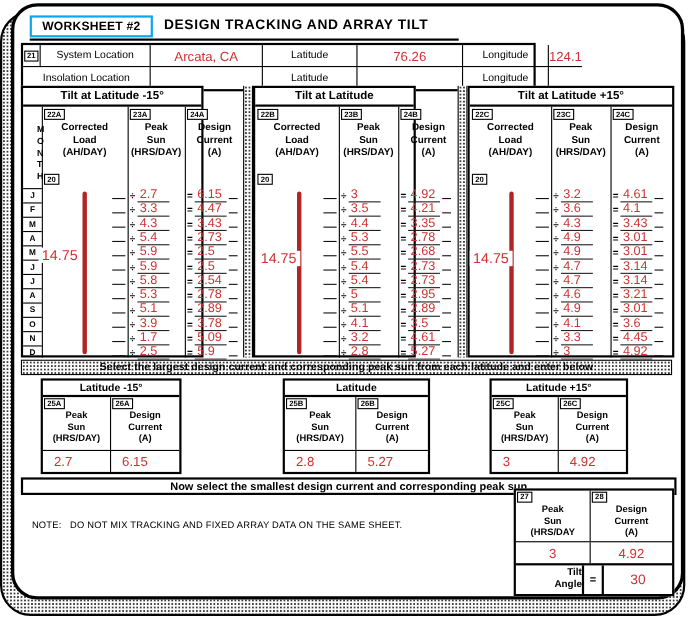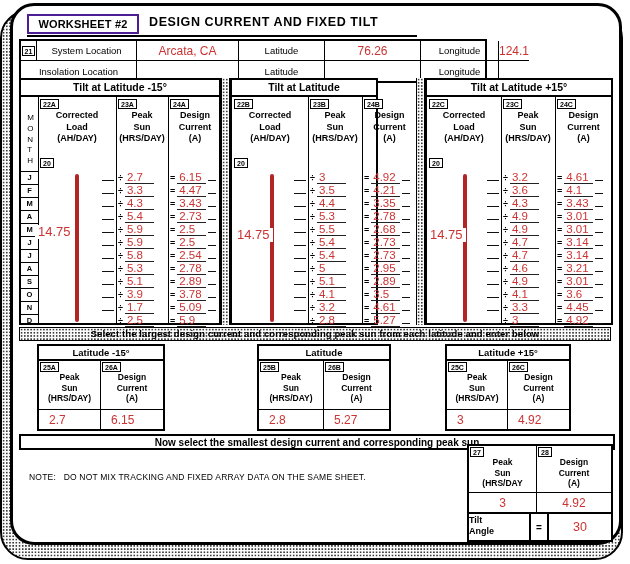--- a/index.html
+++ b/index.html
@@ -16,21 +16,21 @@
     position:absolute;left:0;top:10px;width:623px;height:550px;
     border:2px solid #000;border-radius:28px;box-sizing:border-box;
   }
   .page{
     position:absolute;left:10px;top:3px;width:612px;height:542px;
     background:#fff;border:3px solid #000;border-radius:24px;box-sizing:border-box;
   }
   .abs{position:absolute;}
   
   .ws-box{
-    left:14px;top:8px;width:112px;height:20px;border:2px solid #4c1d95;box-sizing:border-box;
+    left:14px;top:8px;width:112px;height:20px;border:2px solid #0ea5e9;box-sizing:border-box;
     font-size:11px;font-weight:bold;text-align:center;line-height:16px;letter-spacing:0.2px;
   }
   .main-title{left:136px;top:9px;font-size:12.5px;font-weight:bold;letter-spacing:0.6px;}
   .title-rule{left:14px;top:29px;width:390px;border-top:2px solid #000;}
   
   .loc-table{
     left:6px;top:33px;width:468px;border:2px solid #000;box-sizing:border-box;
     display:grid;grid-template-columns:16px 100px 102px 86px 96px 78px 1fr;
     font-size:9.5px;
   }
@@ -55,22 +55,22 @@
     white-space:pre-line;line-height:1.3;
   }
   .t-tag{position:absolute;top:2px;}
   .ref20{position:absolute;top:61px;}
   .months{position:absolute;left:0;top:74px;width:17px;}
   .month-box{
     height:13px;box-sizing:border-box;border-top:1px solid #000;
     font-size:7.5px;font-weight:bold;text-align:center;line-height:12px;
   }
   .month-head{
-    position:absolute;left:0;top:16px;width:17px;text-align:center;
-    font-size:8px;font-weight:normal;line-height:1.35;word-break:break-all;
+    position:absolute;left:0;top:16px;width:17px;text-align:right;
+    font-size:8px;font-weight:bold;line-height:1.35;word-break:break-all;
   }
   .month-head span{display:inline-block;width:1ch;word-break:break-all;}
   .rows{position:absolute;top:74px;}
   .drow{display:grid;height:13px;align-items:end;}
   .cell{position:relative;height:13px;box-sizing:border-box;}
   .dash{position:absolute;right:2px;bottom:3px;width:12px;border-bottom:1px solid #111;}
   .sun,.cur{display:flex;align-items:flex-end;padding-left:2px;}
   .op{font-size:9px;font-weight:bold;line-height:11px;margin-right:2px;}
   .val{
     font-size:11.5px;line-height:11px;color:#cc3333;min-width:26px;
@@ -114,34 +114,34 @@
   .final-head{display:grid;grid-template-columns:68px 1fr;position:relative;}
   .final-col{position:relative;height:46px;box-sizing:border-box;}
   .final-col.first{border-right:1px solid #000;}
   .final-col .tag{position:absolute;left:1px;top:1px;}
   .final-vals{display:grid;grid-template-columns:68px 1fr;border-top:1px solid #000;}
   .final-val{height:19px;display:flex;align-items:center;justify-content:center;
     font-size:12px;color:#cc3333;box-sizing:border-box;}
   .final-val.first{border-right:1px solid #000;}
   .tilt-row{display:flex;border-top:2px solid #000;height:26px;}
   .tilt-label{width:62px;border-right:2px solid #000;box-sizing:border-box;
-    font-size:9px;font-weight:bold;text-align:left;white-space:pre-line;line-height:1.25;padding-top:1px;}
+    font-size:9px;font-weight:bold;text-align:right;white-space:pre-line;line-height:1.25;padding-top:1px;}
   .tilt-eq{width:18px;border-right:2px solid #000;box-sizing:border-box;
     display:flex;align-items:center;justify-content:center;font-size:10px;font-weight:bold;}
   .tilt-val{flex:1;display:flex;align-items:center;justify-content:center;font-size:12.5px;color:#cc3333;}
 </style>
 </head>
 <body>
 
 <div class="shadow-band dots"></div>
 
 <div class="page">
 
   <div class="abs ws-box">WORKSHEET #2</div>
-  <div class="abs main-title">DESIGN CURRENT AND FIXED TILT</div>
+  <div class="abs main-title">DESIGN TRACKING AND ARRAY TILT</div>
   <div class="abs title-rule"></div>
 
   <div class="abs loc-table">
     <div class="loc-cell bd-r bd-b">
         <span class="tag">21</span>
       </div>
     <div class="loc-cell bd-r bd-b">System Location</div>
     <div class="loc-cell bd-r bd-b red loc-val">Arcata, CA</div>
     <div class="loc-cell bd-r bd-b">Latitude</div>
     <div class="loc-cell bd-r bd-b red loc-val">76.26</div>
@@ -149,21 +149,21 @@
     <div class="loc-cell bd-b red loc-val">124.1</div>
 
     <div class="loc-cell bd-r span2">Insolation Location</div>
     <div class="loc-cell bd-r red loc-val"></div>
     <div class="loc-cell bd-r">Latitude</div>
     <div class="loc-cell bd-r red loc-val"></div>
     <div class="loc-cell bd-r">Longitude</div>
     <div class="loc-cell red loc-val"></div>
   </div>
 
-  <div class="abs tilt-table" style="left:6px;width:202px;">
+  <div class="abs tilt-table" style="left:6px;width:166px;">
     <div class="ttitle">Tilt at Latitude -15°</div>
     <div class="tbody">
       <div class="vline" style="left:17px"></div>
       <div class="vline" style="left:95px"></div>
       <div class="vline" style="left:147px"></div>
       <div class="month-head"><span>MONTH</span></div>
       <span class="tag t-tag" style="left:19px">22A</span>
       <span class="tag t-tag" style="left:97px">23A</span>
       <span class="tag t-tag" style="left:149px">24A</span>
       <div class="colhead" style="left:17px;width:78px">Corrected

